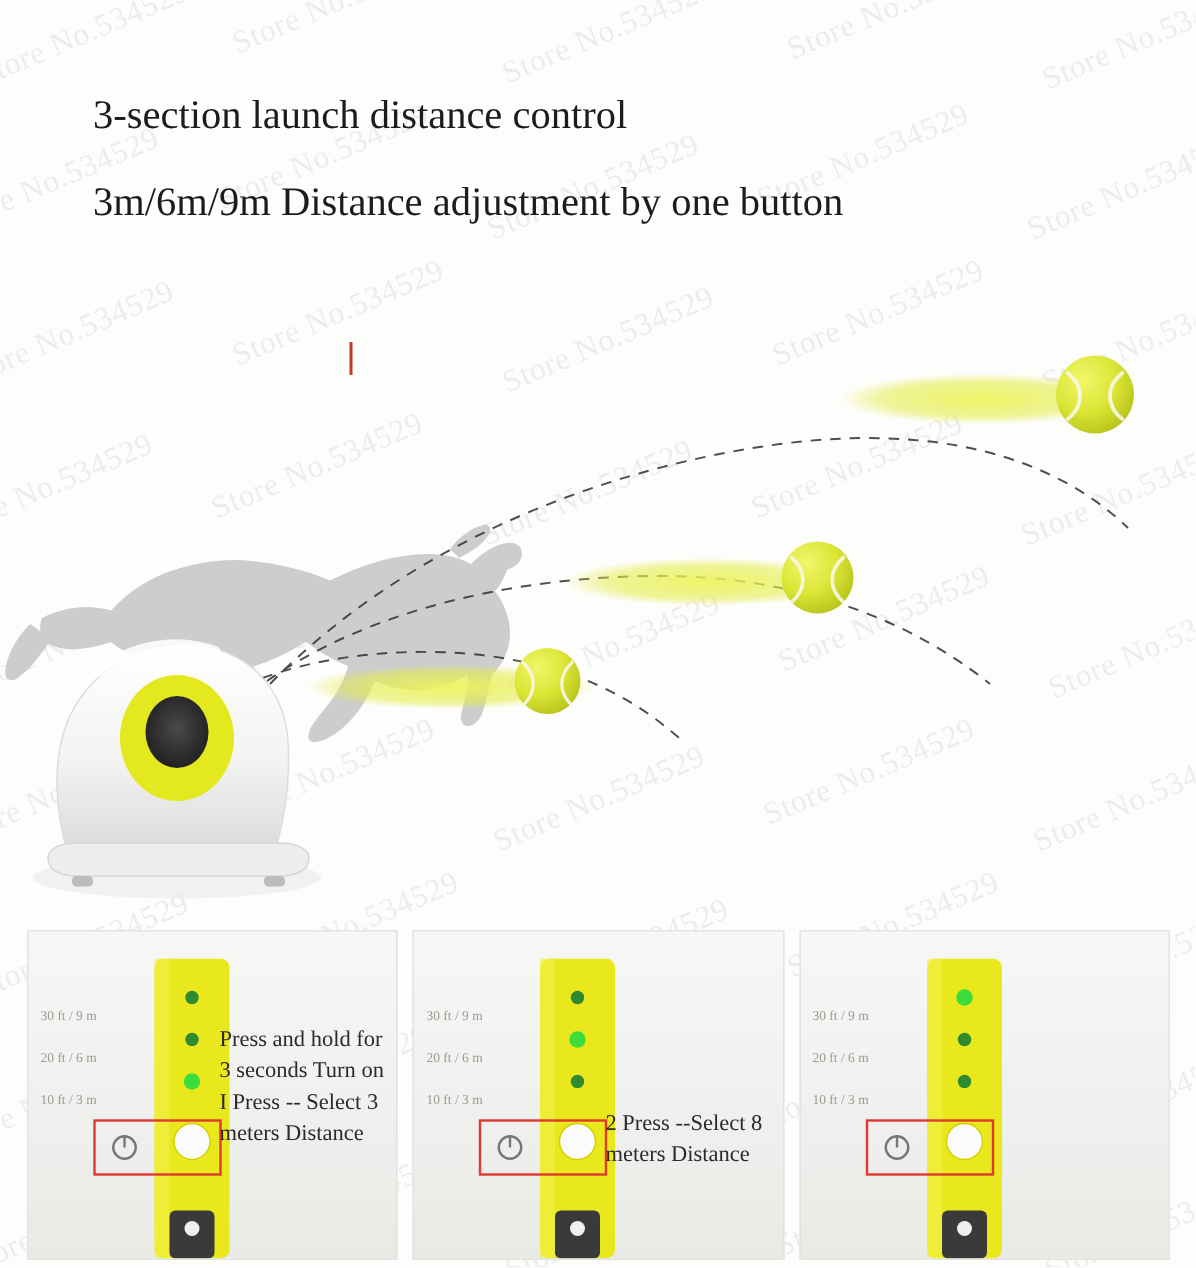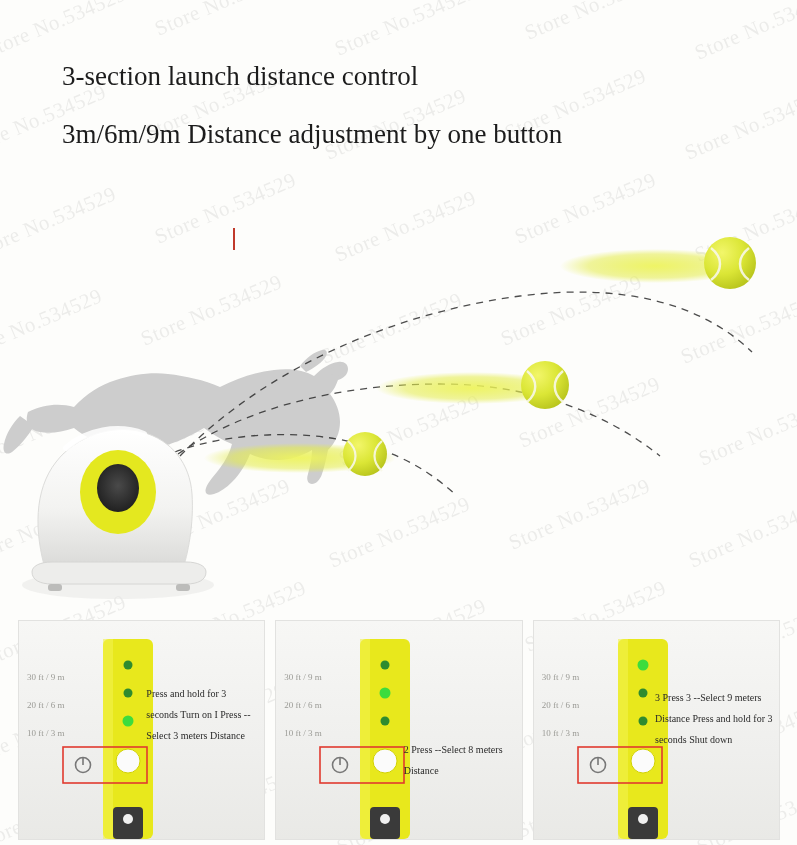--- a/index.html
+++ b/index.html
@@ -115,21 +115,21 @@
     font-size: 9px;
     color: #9b9b96;
   }
   .labels-col div { height: 28px; line-height: 28px; }
   .panel-text {
     position: absolute;
     right: 6px;
     top: 62px;
     width: 112px;
     font-family: "Liberation Serif", serif;
-    font-size: 10px;
+    font-size: 15px;
     color: #2a2a2a;
     line-height: 21px;
   }
   .panel-text.p2 { top: 118px; }
   .panel-text.p3 { top: 66px; width: 118px; }
 </style>
 </head>
 <body>
 
 <div class="page">
@@ -362,17 +362,16 @@
         <rect x="16" y="168" width="30" height="32" rx="4" fill="#3a3a3a"></rect>
         <circle cx="31" cy="180" r="5" fill="#f0f0f0"></circle>
       </svg>
       <svg class="remote" style="left:0;top:0;width:247px;height:218px;position:absolute;pointer-events:none;" viewBox="0 0 247 218" xmlns="http://www.w3.org/2000/svg">
         <rect x="44" y="126" width="84" height="36" fill="none" stroke="#e03a2f" stroke-width="1.6"></rect>
         <g stroke="#777" stroke-width="1.6" fill="none">
           <circle cx="64" cy="144" r="7.5"></circle>
           <line x1="64" y1="136" x2="64" y2="144"></line>
         </g>
       </svg>
-      <div class="panel-text p3">3 Press 3 --Select 9 meters Distance  Press and hold for 3 seconds  Shut down</div>
     </div>
 
   </div>
 </div>
 
 </body></html>

